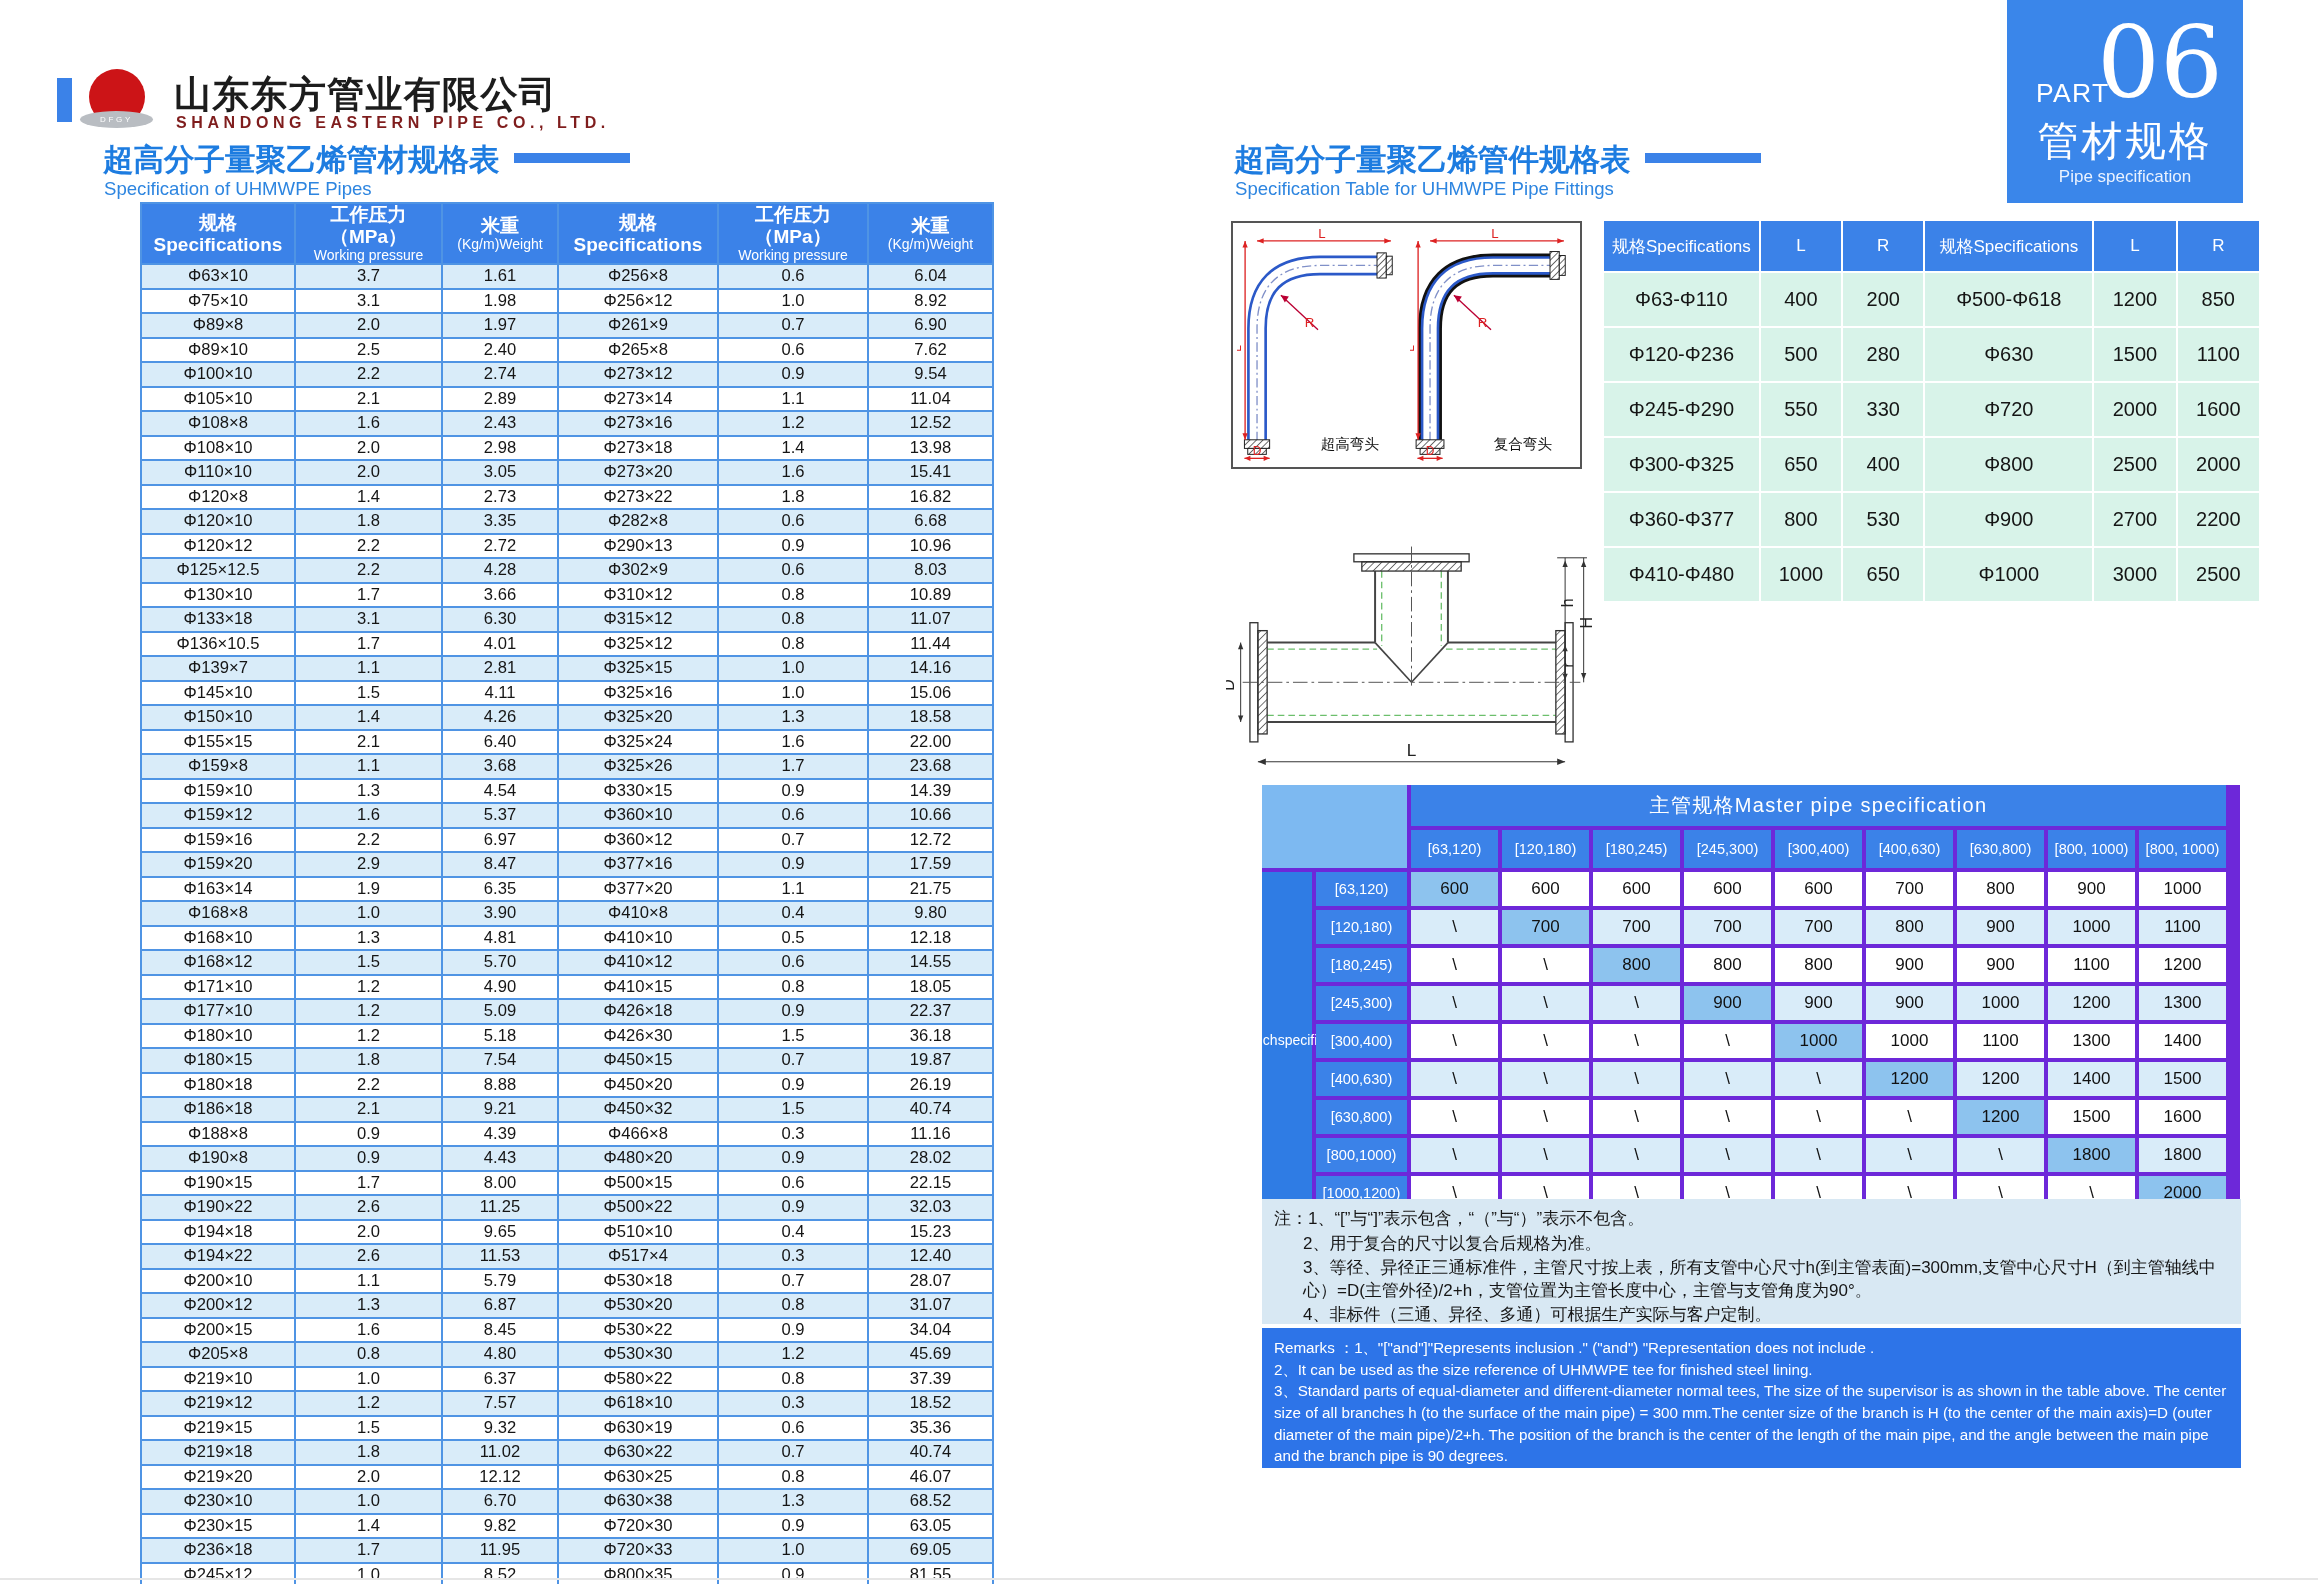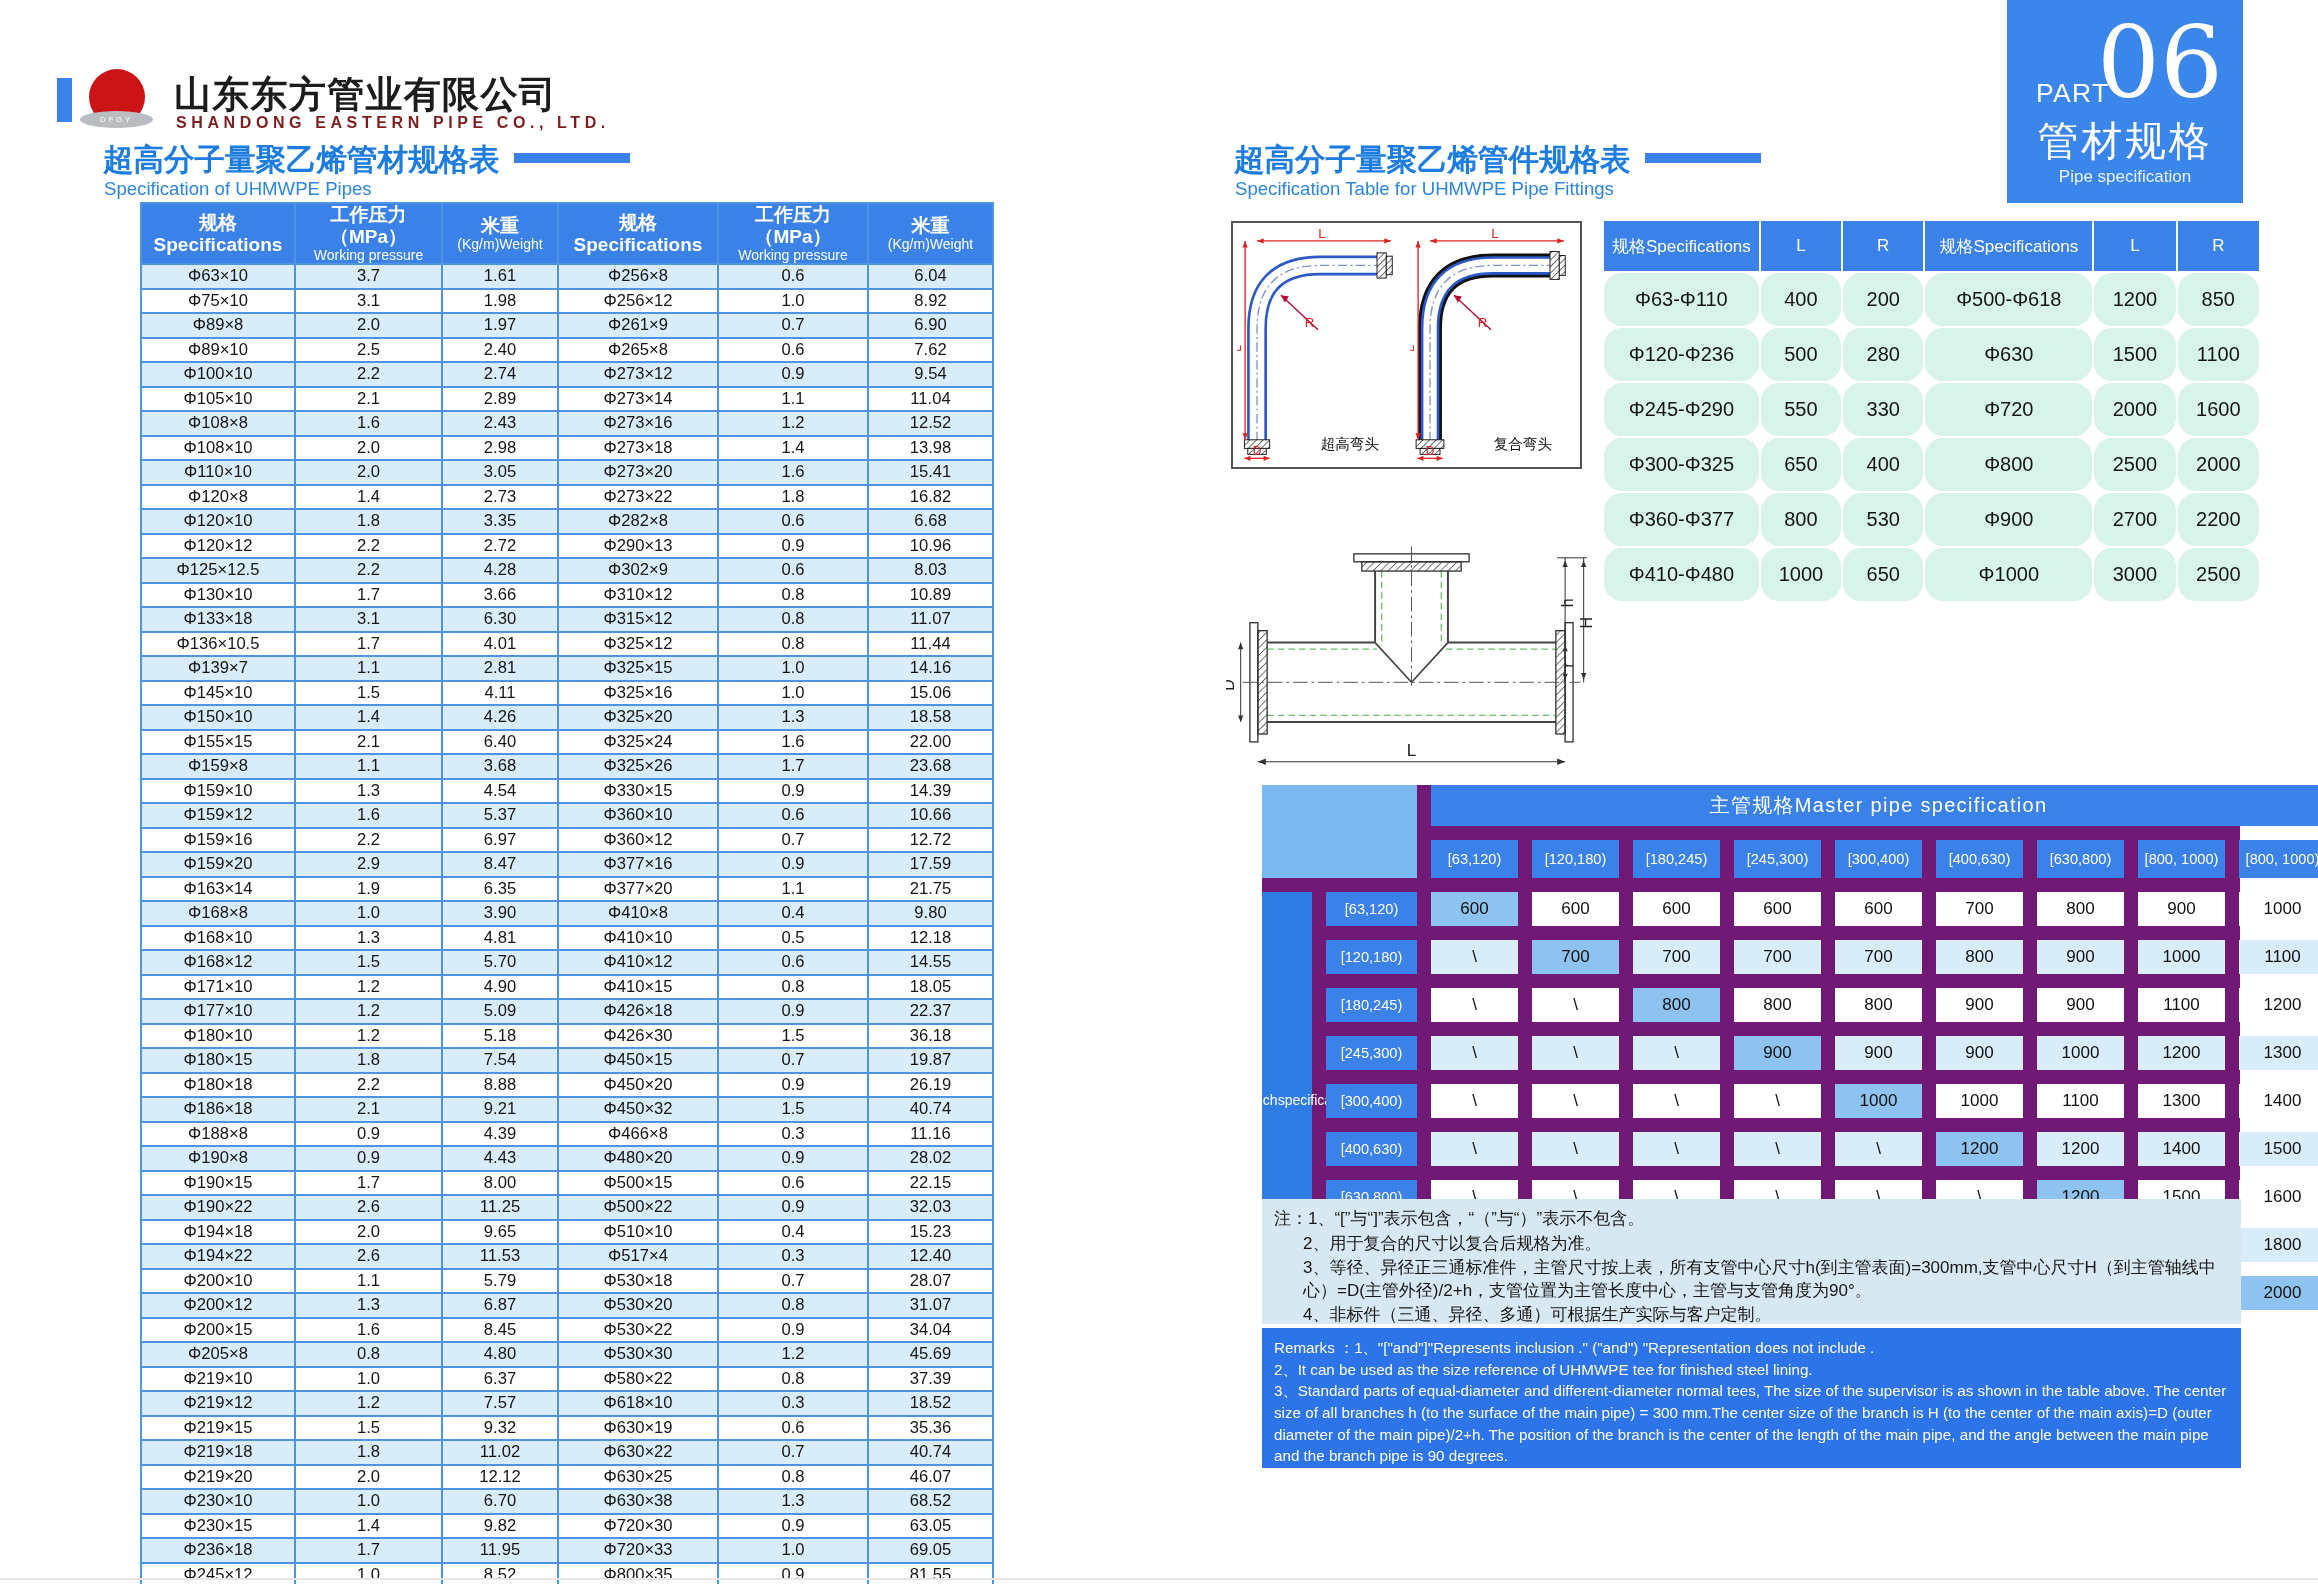--- a/index.html
+++ b/index.html
@@ -30,23 +30,23 @@
   table.pipes .hs{font-size:14px;font-weight:normal;line-height:1.1;}
   table.pipes td{height:22.5px;font-size:16.6px;line-height:1;color:#151515;}
   table.pipes tbody tr:nth-child(odd) td{background:var(--stripe);}
   table.pipes tbody tr:nth-child(even) td{background:#ffffff;}
   
   .elbowbox{position:absolute;left:1231px;top:221px;width:347px;height:244px;background:#fff;border:2px solid #555;
             display:flex;align-items:center;justify-content:space-around;}
   
   table.elbow{position:absolute;left:1602px;top:219px;width:659px;border-collapse:separate;border-spacing:2.7px;table-layout:fixed;}
   table.elbow th{background:var(--hdr);color:#fff;font-size:17px;font-weight:normal;height:48px;}
-  table.elbow td{background:var(--mint);font-size:20px;text-align:center;height:51px;color:#151515;border-radius:18px;}
+  table.elbow td{background:var(--mint);font-size:20px;text-align:center;height:51px;color:#151515;}
   
-  #matrix{position:absolute;left:1262px;top:785px;width:978px;display:grid;gap:14px;background:#701a75;
+  #matrix{position:absolute;left:1262px;top:785px;width:978px;display:grid;gap:4px;background:#6d28d9;
           grid-template-columns:50px 91px repeat(9,87px);grid-template-rows:41px 38px repeat(9,34px);}
   .mc{display:flex;align-items:center;justify-content:center;text-align:center;}
   .mc.corner{background:var(--corner);}
   .mc.mhead{background:var(--hdr);color:#fff;font-size:20px;letter-spacing:1.3px;}
   .mc.chead{background:var(--hdr);color:#fff;font-size:14.6px;}
   .mc.band{background:var(--band);color:#fff;font-size:14px;flex-direction:row;line-height:1.25;}
   .mc.rhead{background:var(--hdr);color:#fff;font-size:14.6px;}
   .mc.data{background:#fff;font-size:17px;color:#111;}
   .mc.data.stripe{background:var(--stripe);}
   .mc.data.diag{background:var(--diag);}

